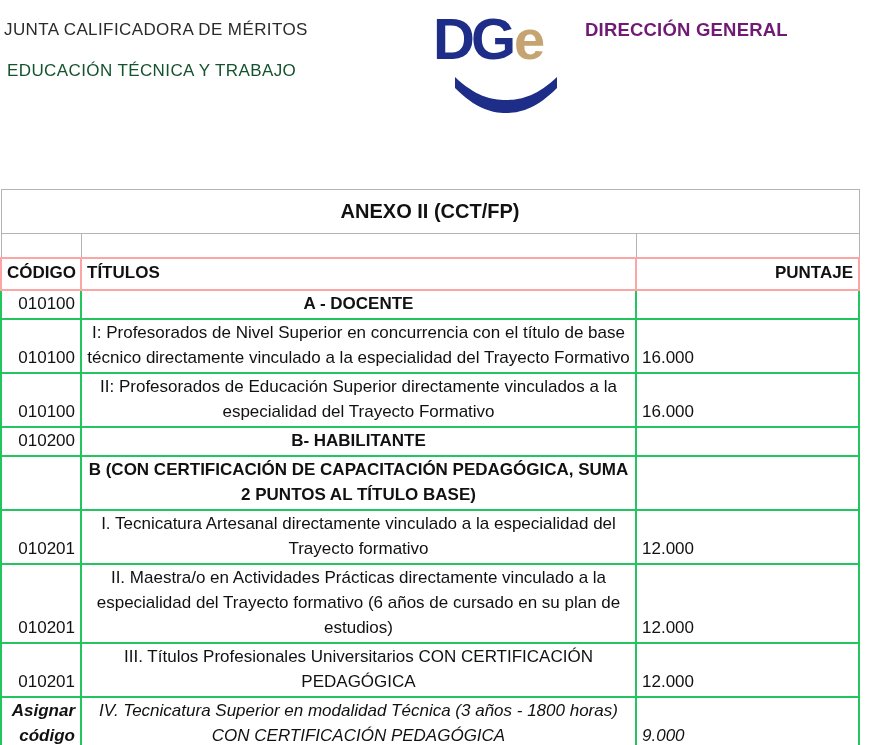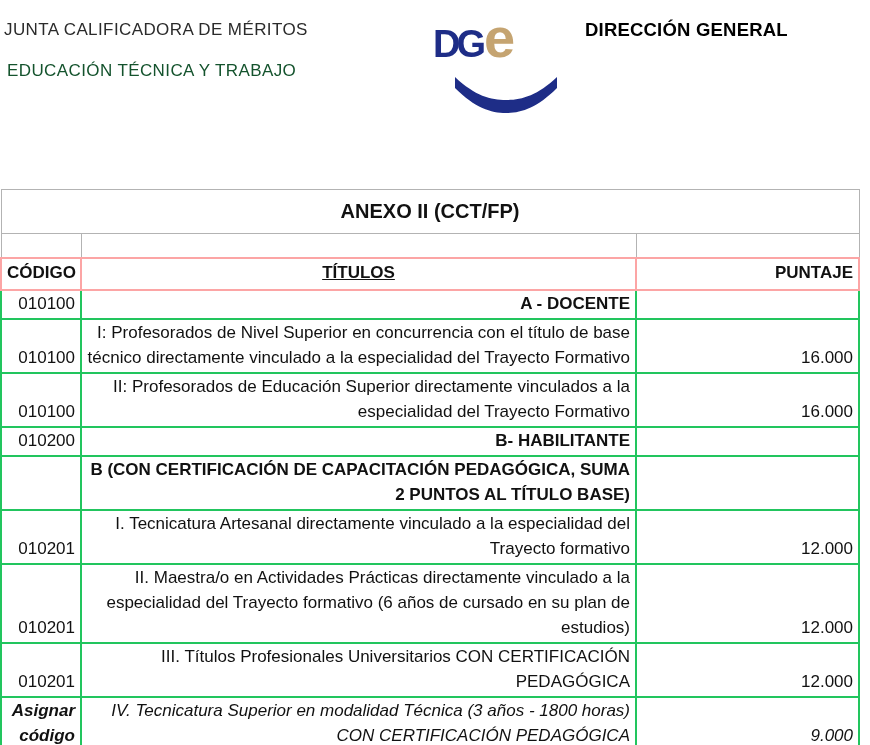--- a/index.html
+++ b/index.html
@@ -5,46 +5,46 @@
   * { margin: 0; padding: 0; box-sizing: border-box; }
   html, body { width: 870px; height: 745px; overflow: hidden; background: #ffffff; }
   body { position: relative; font-family: "Liberation Sans", sans-serif; color: #1c1c1c; }
 
   
   .org-line1 { position: absolute; left: 4px; top: 20px; font-size: 17px; letter-spacing: 0.4px; color: #2b2b2b; }
   .org-line2 { position: absolute; left: 7px; top: 61px; font-size: 17px; letter-spacing: 0.4px; color: #14532d; }
 
   .logo { position: absolute; left: 433px; top: 10px; width: 150px; height: 105px; }
   .logo-word { position: absolute; left: 0; top: 0; white-space: nowrap; line-height: 1; }
-  .logo-dg { font-size: 38px; font-weight: 800; letter-spacing: -4px; color: #1e2d87; }
+  .logo-dg { font-size: 58px; font-weight: 800; letter-spacing: -4px; color: #1e2d87; }
   .logo-e  { font-size: 56px; font-weight: 800; color: #c5a471; margin-left: 2px; }
   .logo-book { position: absolute; left: 20px; top: 66px; }
 
   .dge-name { position: absolute; left: 585px; top: 17px; width: 230px;
-              font-size: 18.5px; font-weight: 700; color: #000000; line-height: 25px; letter-spacing: 0.2px; }
+              font-size: 18.5px; font-weight: 700; color: #701a75; line-height: 25px; letter-spacing: 0.2px; }
 
   
   .anexo-table { position: absolute; left: 0px; top: 189px; width: 858px;
                  border-collapse: collapse; table-layout: fixed;
                  font-size: 17px; color: #111; }
   .anexo-table td, .anexo-table th { padding: 0 5px 2px 5px; line-height: 25px; overflow: hidden; }
 
   tr.title-row td { border: 1.5px solid #b3b3b3; height: 44px; text-align: center;
                     font-weight: 700; font-size: 20px; vertical-align: middle; padding: 0; }
   tr.spacer-row td { border: 1.5px solid #b3b3b3; height: 24px; padding: 0; }
 
   tr.head-row th { border: 2px solid #fca5a5; height: 32px; font-weight: 700; font-size: 17px; vertical-align: middle; }
   th.h-codigo { text-align: center; }
-  th.h-titulos { text-align: center; text-decoration: underline; }
+  th.h-titulos { text-align: left; }
   th.h-puntaje { text-align: right; border-radius: 13px; }
 
   tr.data-row td { border: 2px solid #22c55e; }
   td.c-codigo { text-align: right; vertical-align: bottom; }
-  td.c-titulo { text-align: right; vertical-align: top; }
-  td.c-puntaje { text-align: right; vertical-align: bottom; }
+  td.c-titulo { text-align: center; vertical-align: top; }
+  td.c-puntaje { text-align: left; vertical-align: bottom; }
 
   tr.data-row.titulo-bold td.c-titulo { font-weight: 700; }
   tr.data-row.row-italic td { font-style: italic; }
   tr.data-row.row-italic td.c-codigo { font-weight: 700; }
 </style>
 </head>
 <body>
 
 <div class="org-line1">JUNTA CALIFICADORA DE MÉRITOS</div>
 <div class="org-line2">EDUCACIÓN TÉCNICA Y TRABAJO</div>

